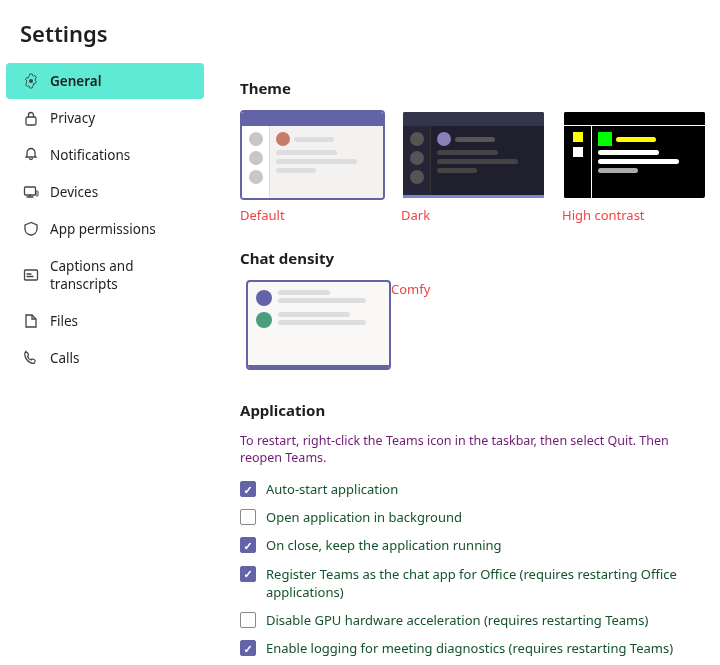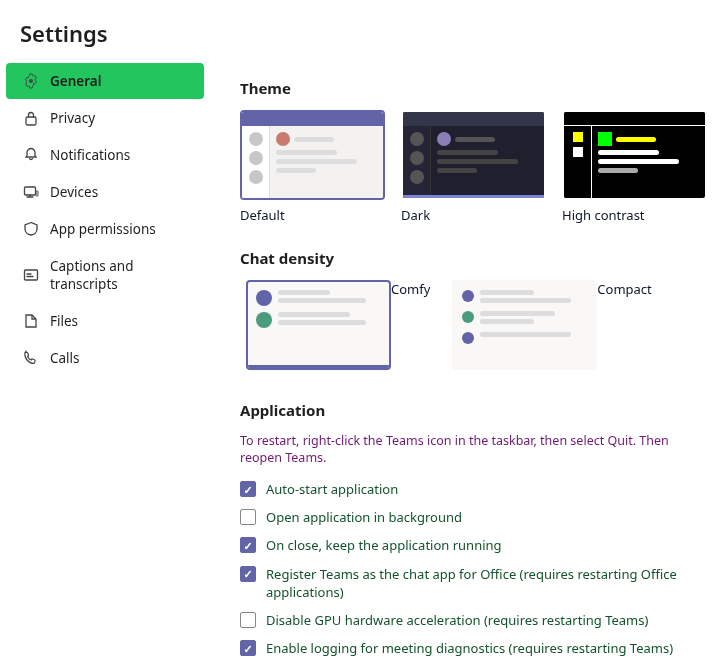--- a/index.html
+++ b/index.html
@@ -36,21 +36,21 @@
       gap: 10px;
       padding: 9px 14px 9px 16px;
       cursor: pointer;
       border-radius: 4px;
       margin: 1px 6px;
       color: #201f1e;
       font-size: 13.5px;
       position: relative;
     }
     .sidebar-item.active {
-      background: #22c55e;
+      background: #5eead4;
       font-weight: 600;
     }
     .sidebar-icon {
       width: 18px;
       height: 18px;
       display: flex;
       align-items: center;
       justify-content: center;
       flex-shrink: 0;
       color: #444;
@@ -88,21 +88,21 @@
       overflow: hidden;
       border: 2px solid transparent;
       position: relative;
       margin-bottom: 6px;
     }
     .theme-thumb.selected {
       border-color: #6264a7;
     }
     .theme-label {
       font-size: 13px;
-      color: #0f172a;
+      color: #ef4444;
     }
     
     .thumb-default {
       background: #f3f2f1;
     }
     .thumb-default .th-topbar {
       height: 14px;
       background: #6264a7;
     }
     .thumb-default .th-body {
@@ -513,45 +513,20 @@
               <div class="density-lines">
                 <div class="density-line medium"></div>
                 <div class="density-line long"></div>
               </div>
             </div>
             <div class="selected-bar-bottom"></div>
           </div>
           <span class="theme-label">Comfy</span>
         </div>
 
-        <div class="density-card">
-          <div class="density-thumb">
-            <div class="density-msg" style="margin-bottom:2px;">
-              <div class="density-avatar" style="background:#6264a7;width:12px;height:12px;"></div>
-              <div class="density-lines">
-                <div class="density-line short"></div>
-                <div class="density-line long"></div>
-              </div>
-            </div>
-            <div class="density-msg" style="margin-bottom:2px;">
-              <div class="density-avatar" style="background:#4a9c7d;width:12px;height:12px;"></div>
-              <div class="density-lines">
-                <div class="density-line medium"></div>
-                <div class="density-line short"></div>
-              </div>
-            </div>
-            <div class="density-msg">
-              <div class="density-avatar" style="background:#6264a7;width:12px;height:12px;"></div>
-              <div class="density-lines">
-                <div class="density-line long"></div>
-              </div>
-            </div>
-          </div>
-          <span class="theme-label">Compact</span>
-        </div>
       </div>
     </div>
 
     <div>
       <div class="section-title">Application</div>
       <div class="app-desc">To restart, right-click the Teams icon in the taskbar, then select Quit. Then reopen Teams.</div>
 
       <div class="checkbox-row">
         <div class="cb-box checked"></div>
         <span class="cb-label">Auto-start application</span>

